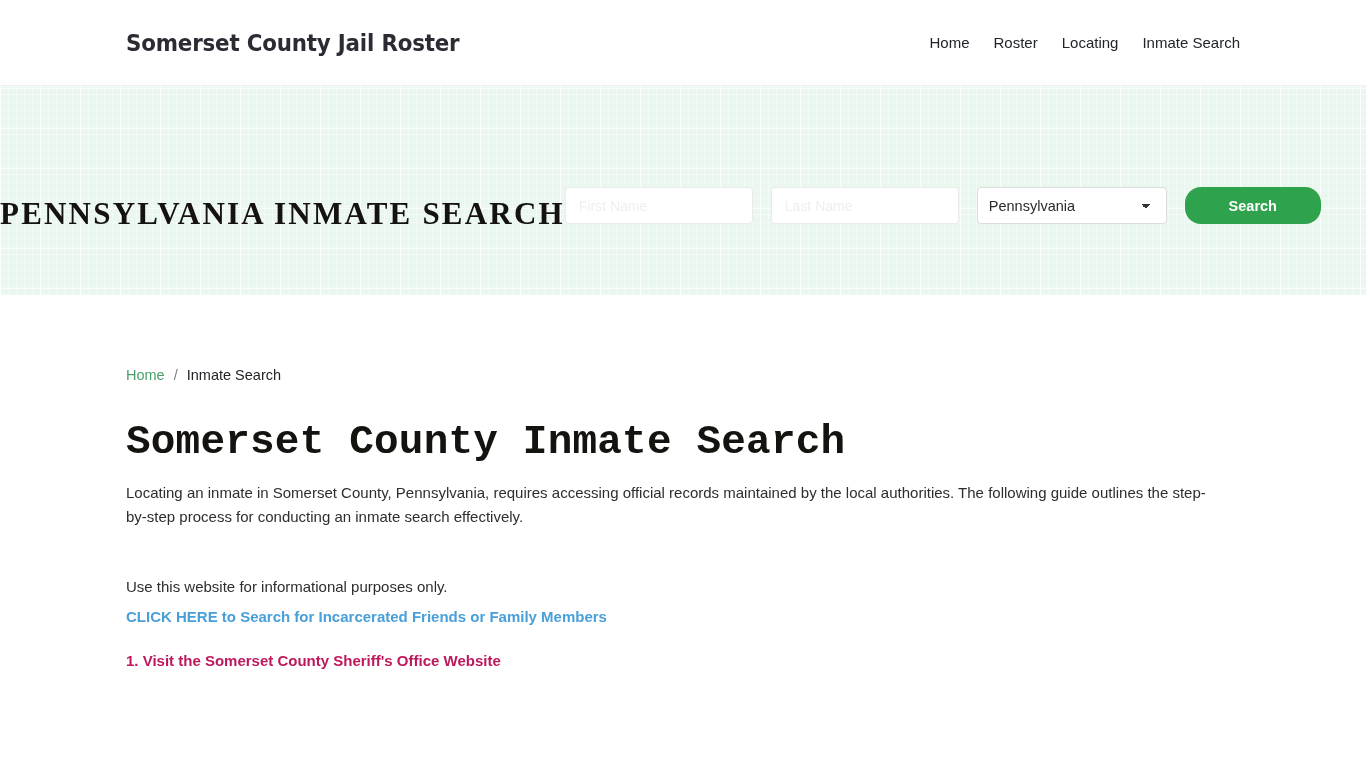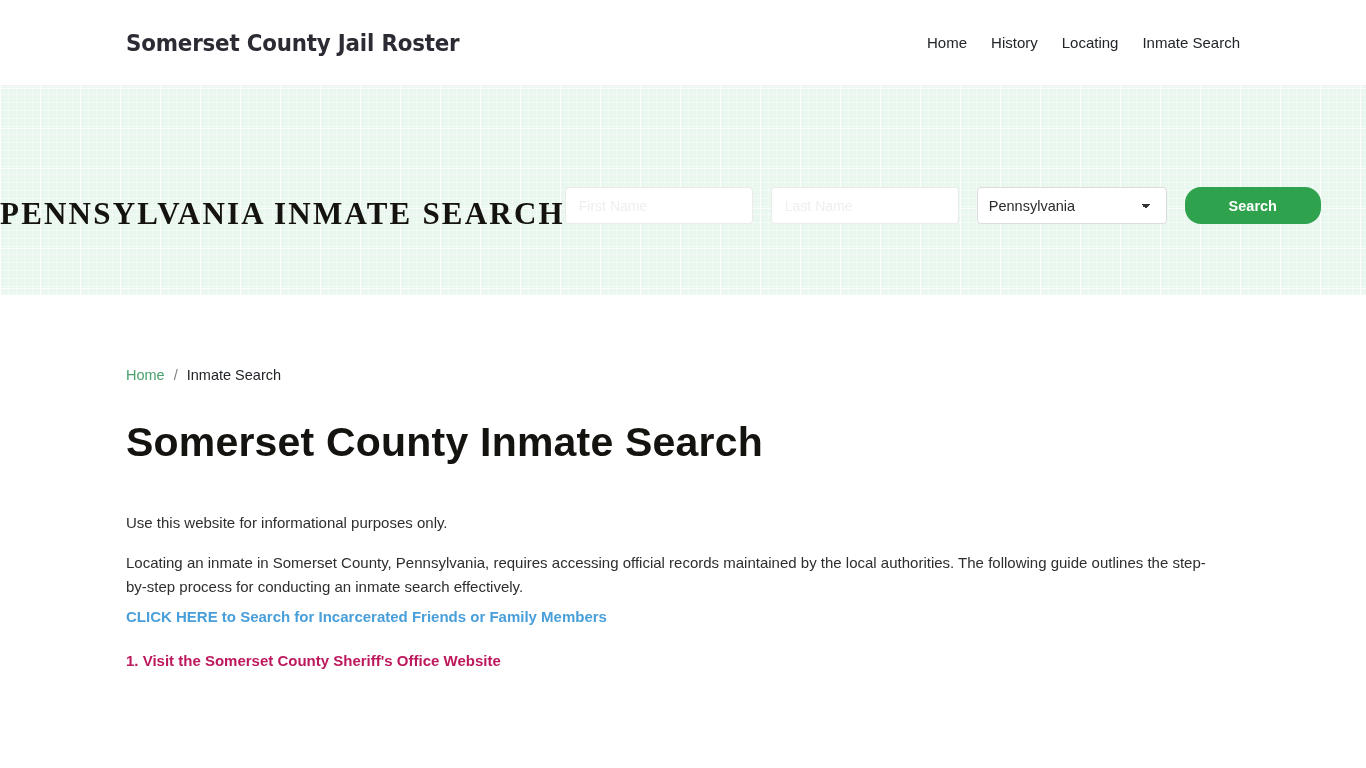--- a/index.html
+++ b/index.html
@@ -145,21 +145,21 @@
     color: #212529;
   }
   .breadcrumb a {
     color: #4aa06d;
     text-decoration: none;
   }
   .breadcrumb .sep { color: #808080; }
   .breadcrumb .current { color: #212529; }
 
   .page-title {
-    font-family: Liberation Sans, sans-serif;
+    font-family: Liberation Mono, monospace;
     font-weight: bold;
     font-size: 41px;
     color: #15130f;
     margin: 37px 0 0 0;
     letter-spacing: 0.2px;
     line-height: 1.1;
   }
 
   .body-text {
     font-size: 15px;
@@ -201,21 +201,21 @@
     margin: 0;
   }
 </style>
 </head>
 <body>
 
 <header class="site-header">
   <a class="brand" href="#">Somerset County Jail Roster</a>
   <nav class="main-nav">
     <a class="nav-link" href="#">Home</a>
-    <a class="nav-link" href="#">History</a>
+    <a class="nav-link" href="#">Roster</a>
     <a class="nav-link" href="#">Locating</a>
     <a class="nav-link" href="#">Inmate Search</a>
   </nav>
 </header>
 
 <section class="hero">
   <h1 class="hero-title">PENNSYLVANIA INMATE SEARCH</h1>
 
   <form class="search-form">
     <input class="field field-first" type="text" placeholder="First Name" style="">
@@ -230,22 +230,22 @@
 <main class="content">
 
   <div class="breadcrumb">
     <a href="#">Home</a>
     <span class="sep">/</span>
     <span class="current">Inmate Search</span>
   </div>
 
   <h2 class="page-title">Somerset County Inmate Search</h2>
 
+  <p class="body-text p2">Locating an inmate in Somerset County, Pennsylvania, requires accessing official records maintained by the local authorities. The following guide outlines the step-by-step process for conducting an inmate search effectively.</p>
   <p class="body-text p1">Use this website for informational purposes only.</p>
-  <p class="body-text p2">Locating an inmate in Somerset County, Pennsylvania, requires accessing official records maintained by the local authorities. The following guide outlines the step-by-step process for conducting an inmate search effectively.</p>
 
   <a class="cta-link" href="#">CLICK HERE to Search for Incarcerated Friends or Family Members</a>
 
   <h3 class="step-heading">1. Visit the Somerset County Sheriff's Office Website</h3>
 
 
   
 
 </main>
 

